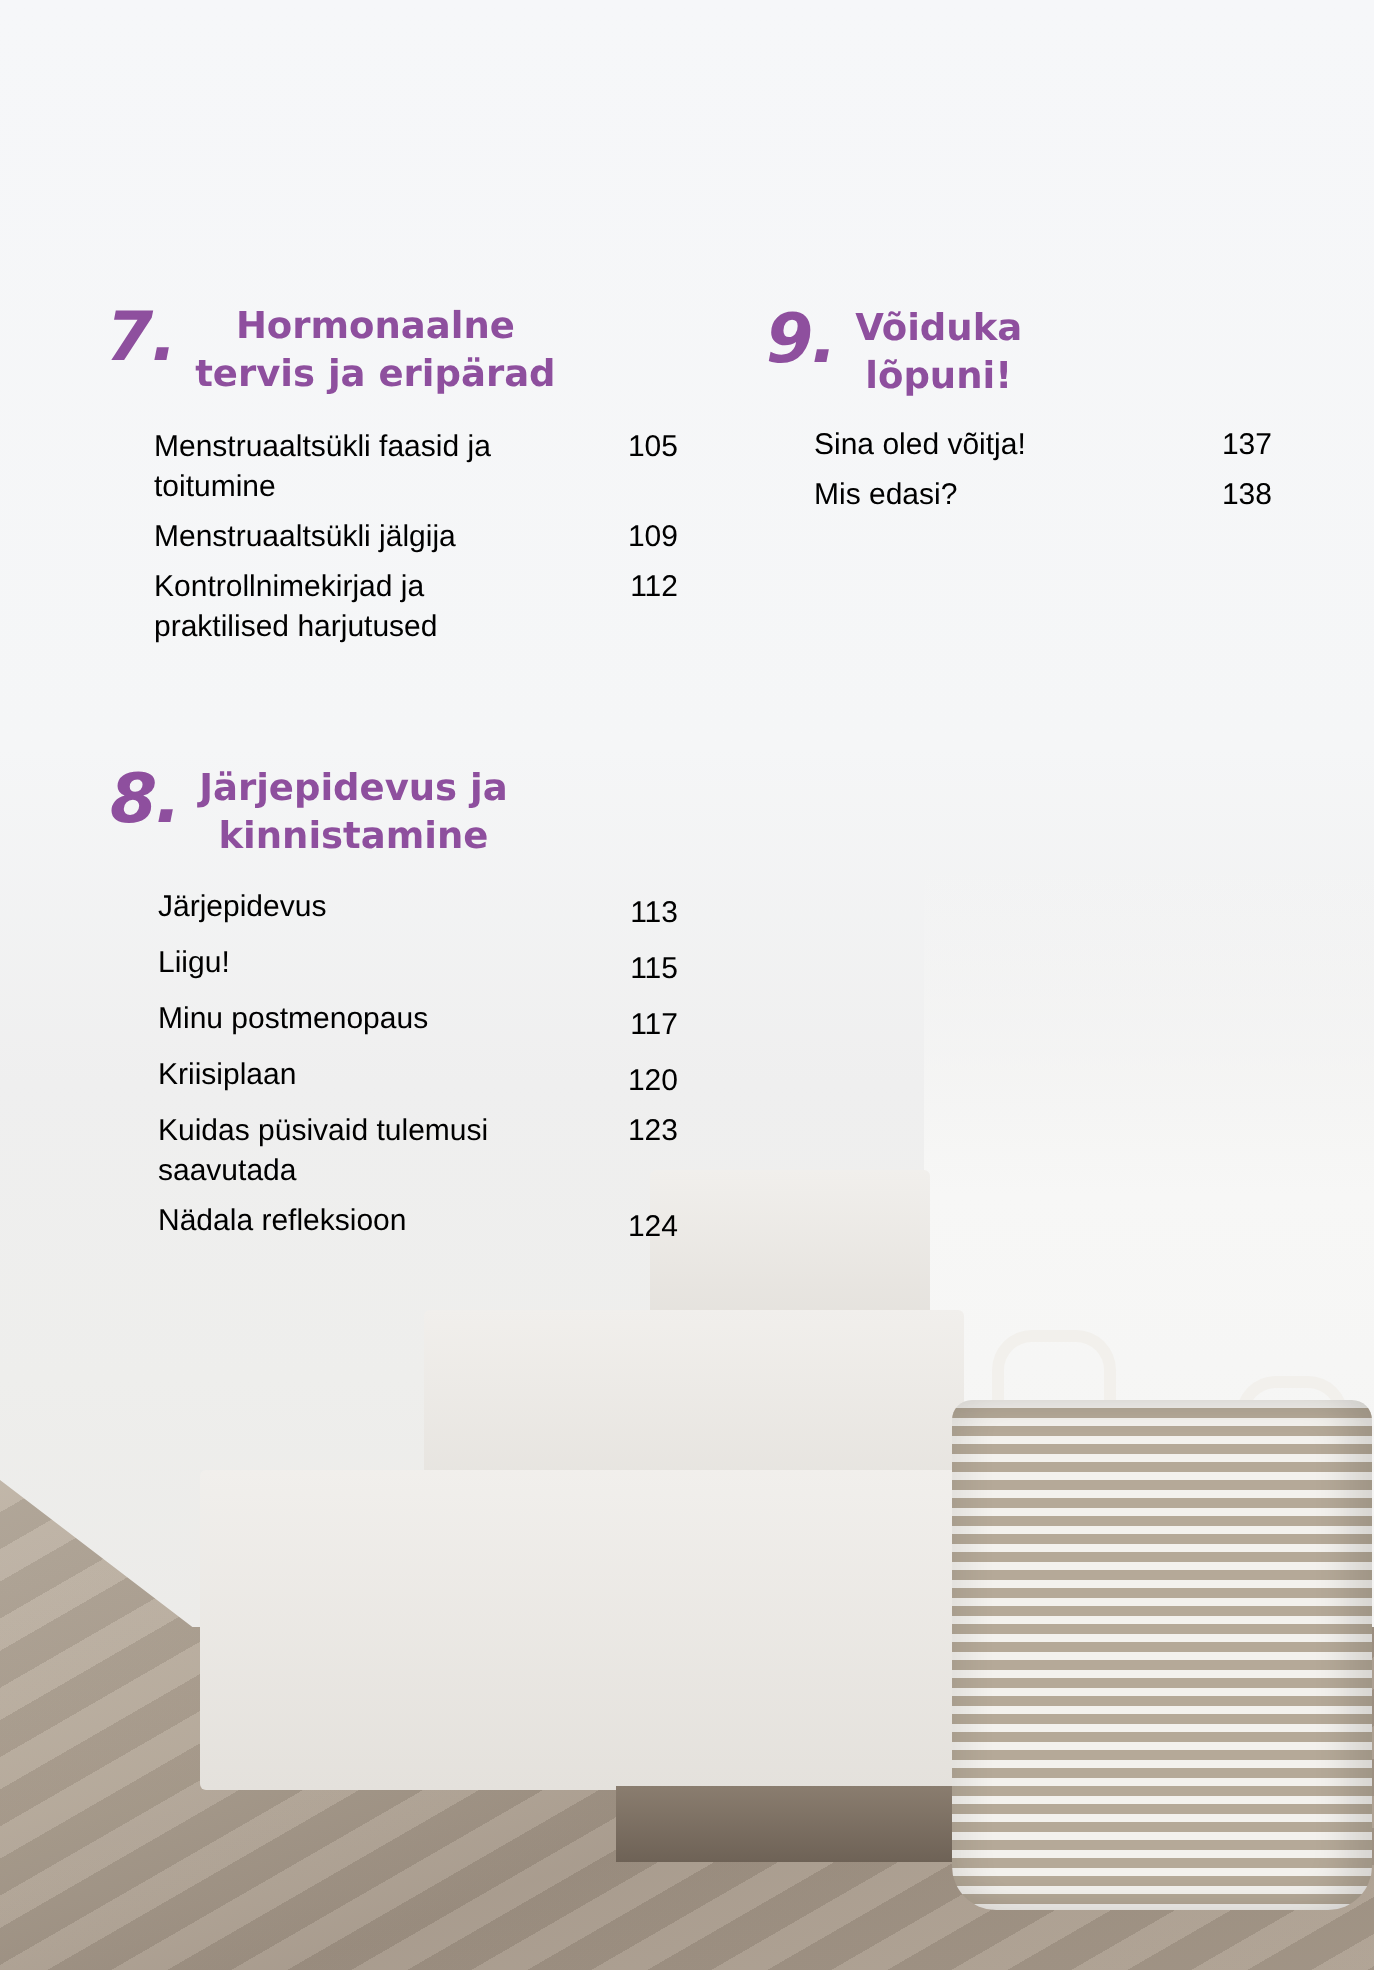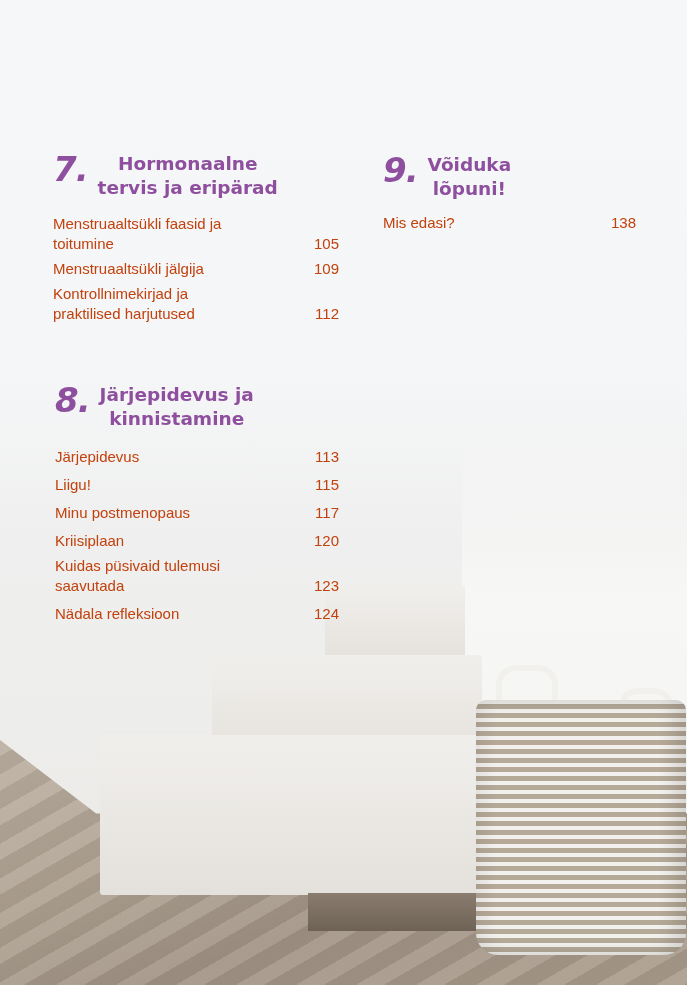--- a/index.html
+++ b/index.html
@@ -30,21 +30,21 @@
   .handle1 { left: 496px; top: 665px; width: 50px; height: 42px; }
   .handle2 { left: 618px; top: 688px; width: 44px; height: 34px; }
 
   .content { position: absolute; inset: 0; }
   .section { position: absolute; }
   .sec-head { display: flex; align-items: flex-start; }
   .sec-num { font-family: "DejaVu Sans", sans-serif; font-weight: bold; font-style: italic; color: #8e4f9e;
     font-size: 34px; line-height: 34px; letter-spacing: -1px; }
   .sec-title { font-family: "DejaVu Sans", sans-serif; font-weight: bold; color: #8e4f9e; font-size: 18.5px; line-height: 24px; margin-left: 10px; text-align: center; }
   .entries { margin-top: 14px; }
-  .entry { display: flex; justify-content: space-between; align-items: flex-end; font-size: 15px; line-height: 20px; color: #c2410c; margin-bottom: 5px; }
+  .entry { display: flex; justify-content: space-between; align-items: flex-start; font-size: 15px; line-height: 20px; color: #000000; margin-bottom: 5px; margin-left: 24px; }
   .entry .label { max-width: 230px; }
   .entry .page { text-align: right; min-width: 30px; }
   .entry .page.low { margin-top: 3px; }
 </style>
 </head>
 <body>
 
 <div class="bg">
   <div class="bg-top"></div>
   <div class="wall-right"></div>
@@ -124,19 +124,23 @@
   <div class="section" style="left:383px; top:153px; width:253px;">
     <div class="sec-head">
       <div class="sec-num">9.</div>
       <div class="sec-title">
         <div>Võiduka</div>
         <div>lõpuni!</div>
       </div>
     </div>
     <div class="entries" style="margin-top:12px;">
       <div class="entry">
+        <span class="label">Sina oled võitja!</span>
+        <span class="page">137</span>
+      </div>
+      <div class="entry">
         <span class="label">Mis edasi?</span>
         <span class="page">138</span>
       </div>
     </div>
   </div>
 
 </div>
 
 </body></html>

